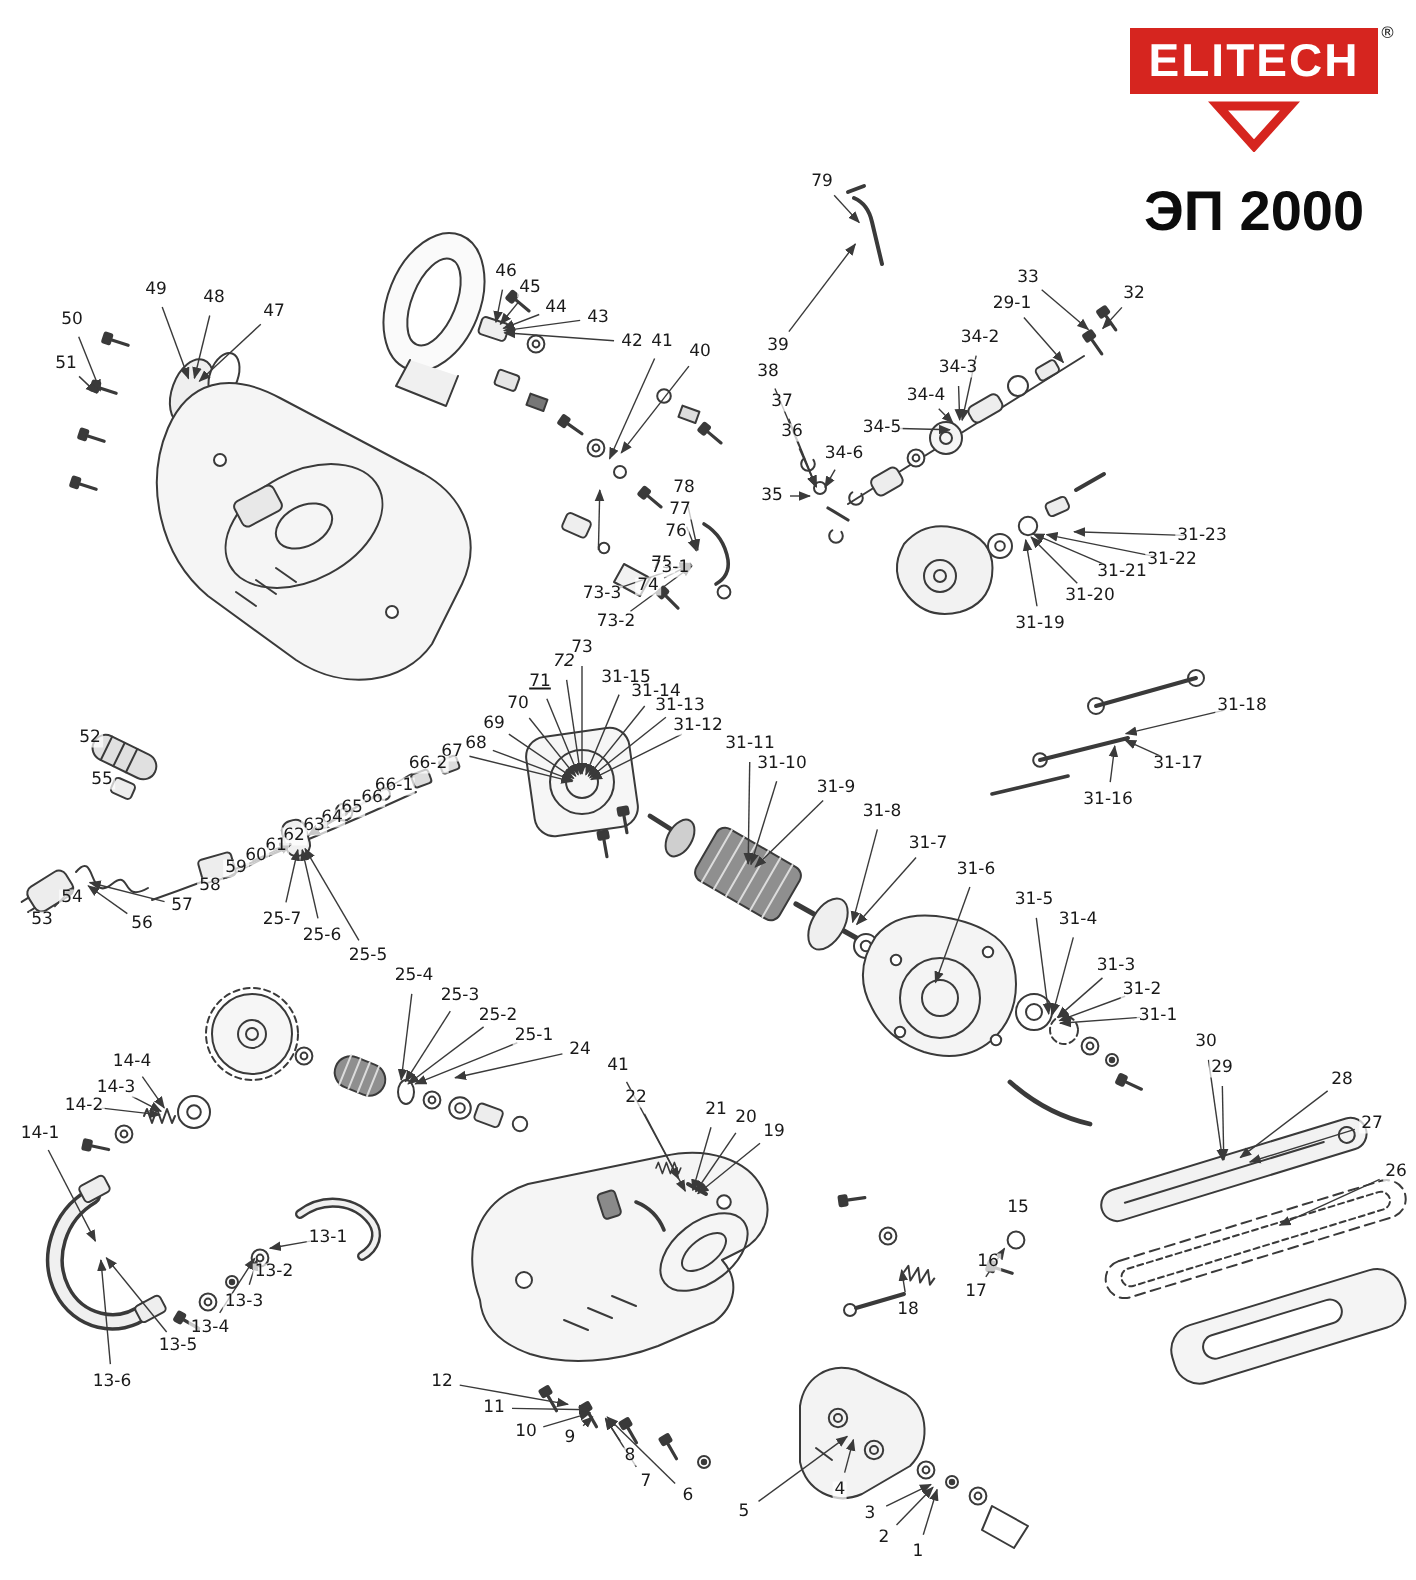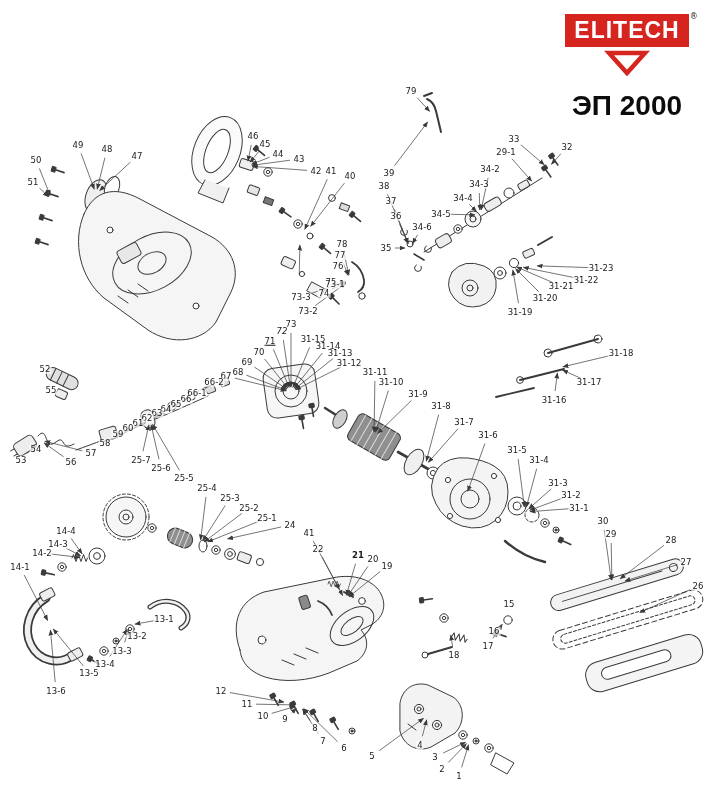--- a/index.html
+++ b/index.html
@@ -571,21 +571,21 @@
       <div class="part-label" style="left: 267px; top: 518px;">25-1</div>
       <div class="part-label" style="left: 603px; top: 521px;">30</div>
       <div class="part-label" style="left: 290px; top: 525px;">24</div>
       <div class="part-label" style="left: 66px; top: 531px;">14-4</div>
       <div class="part-label" style="left: 611px; top: 534px;">29</div>
       <div class="part-label" style="left: 309px; top: 533px;">41</div>
       <div class="part-label" style="left: 671px; top: 540px;">28</div>
       <div class="part-label" style="left: 58px; top: 544px;">14-3</div>
       <div class="part-label" style="left: 318px; top: 549px;">22</div>
       <div class="part-label" style="left: 42px; top: 553px;">14-2</div>
-      <div class="part-label" style="left: 358px; top: 555px; font-weight: bold;">21</div>
+      <div class="part-label" style="left: 358px; top: 555px;">21</div>
       <div class="part-label" style="left: 373px; top: 559px;">20</div>
       <div class="part-label" style="left: 686px; top: 562px;">27</div>
       <div class="part-label" style="left: 387px; top: 566px;">19</div>
       <div class="part-label" style="left: 20px; top: 567px;">14-1</div>
       <div class="part-label" style="left: 698px; top: 586px;">26</div>
       <div class="part-label" style="left: 509px; top: 604px;">15</div>
       <div class="part-label" style="left: 164px; top: 619px;">13-1</div>
       <div class="part-label" style="left: 494px; top: 631px;">16</div>
       <div class="part-label" style="left: 137px; top: 636px;">13-2</div>
       <div class="part-label" style="left: 488px; top: 646px;">17</div>

